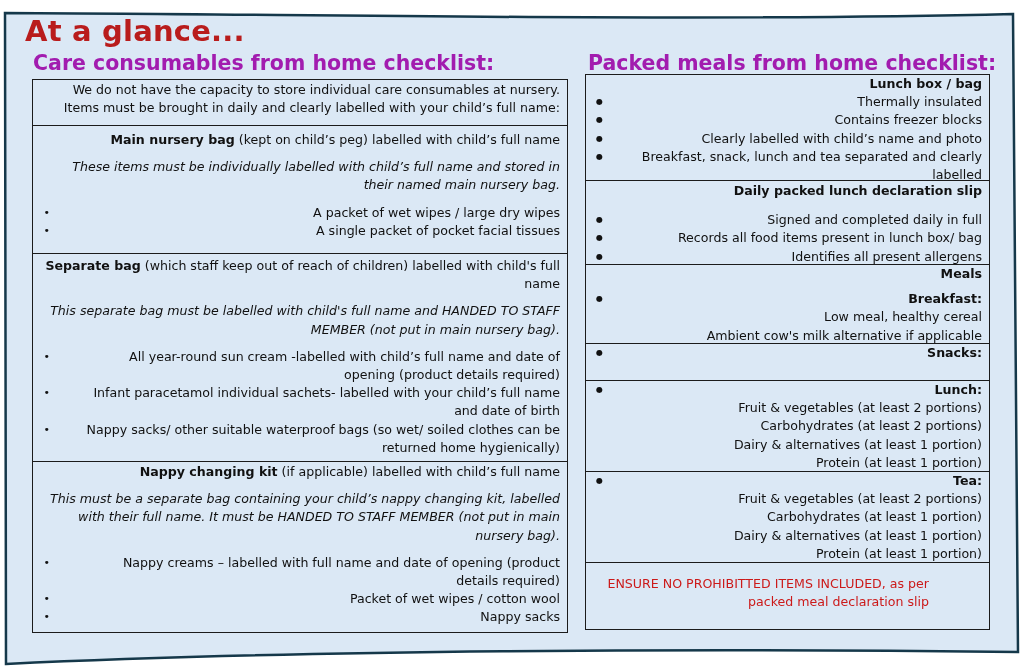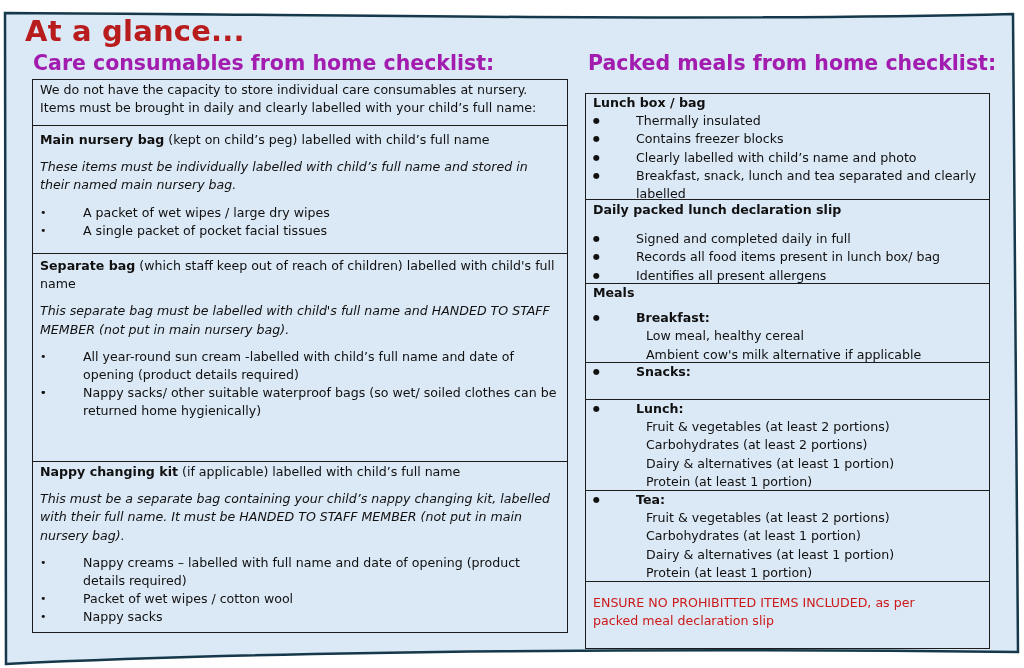--- a/index.html
+++ b/index.html
@@ -18,23 +18,23 @@
     position:absolute; left:25px; top:14px;
     font-size:29px; font-weight:bold; color:#b91c1c; letter-spacing:0.2px;
     margin:0;
   }
   .title-sub {
     position:absolute; font-size:20.5px; font-weight:bold; color:#a21caf; margin:0;
   }
   .t-left-sub { left:33px; top:51px; }
   .t-right-sub { left:588px; top:51px; }
 
-  .tbl { position:absolute; border:1.5px solid #1b1b1b; box-sizing:border-box; font-size:12.6px; line-height:18.2px; }
+  .tbl { position:absolute; border:1.5px solid #1b1b1b; box-sizing:border-box; font-size:12.6px; line-height:18.2px;text-align:right; }
   #left-table { left:32px; top:79px; width:536px; height:554px; }
-  #right-table { left:585px; top:93px; width:405px; height:556px; }
+  #right-table { left:585px; top:74px; width:405px; height:556px; }
 
   .cell { border-bottom:1.5px solid #1b1b1b; padding:1px 7px 0 7px; box-sizing:border-box; }
   .cell:last-child { border-bottom:none; }
   .b { font-weight:bold; }
   .i { font-style:italic; }
   .gap { height:9px; }
   .ul { list-style:none; margin:0; padding:0; }
   .ul li { position:relative; padding-left:43px; }
   .ul li .bul { position:absolute; left:0; top:0; width:10px; }
   .sub { padding-left:53px; }
@@ -69,21 +69,21 @@
       </ul>
     </div>
 
     <div class="cell" style="height:208px;padding-top:3px;">
       <div><span class="b">Separate bag</span><span> (which staff keep out of reach of children) labelled with child's full name</span></div>
       <div class="gap"></div>
       <div class="i">This separate bag must be labelled with child's full name and HANDED TO STAFF MEMBER (not put in main nursery bag).</div>
       <div class="gap"></div>
       <ul class="ul">
         <li><span class="bul">•</span><span>All year-round sun cream -labelled with child’s full name and date of opening (product details required)</span></li>
-        <li><span class="bul">•</span></li>
+        <li><span class="bul">•</span><span>Infant paracetamol individual sachets- labelled with your child’s full name and date of birth</span></li>
         <li><span class="bul">•</span><span>Nappy sacks/ other suitable waterproof bags (so wet/ soiled clothes can be returned home hygienically)</span></li>
       </ul>
     </div>
 
     <div class="cell" style="padding-top:1px;">
       <div><span class="b">Nappy changing kit</span><span> (if applicable) labelled with child’s full name</span></div>
       <div class="gap"></div>
       <div class="i">This must be a separate bag containing your child’s nappy changing kit, labelled with their full name. It must be HANDED TO STAFF MEMBER (not put in main nursery bag).</div>
       <div class="gap"></div>
       <ul class="ul">

